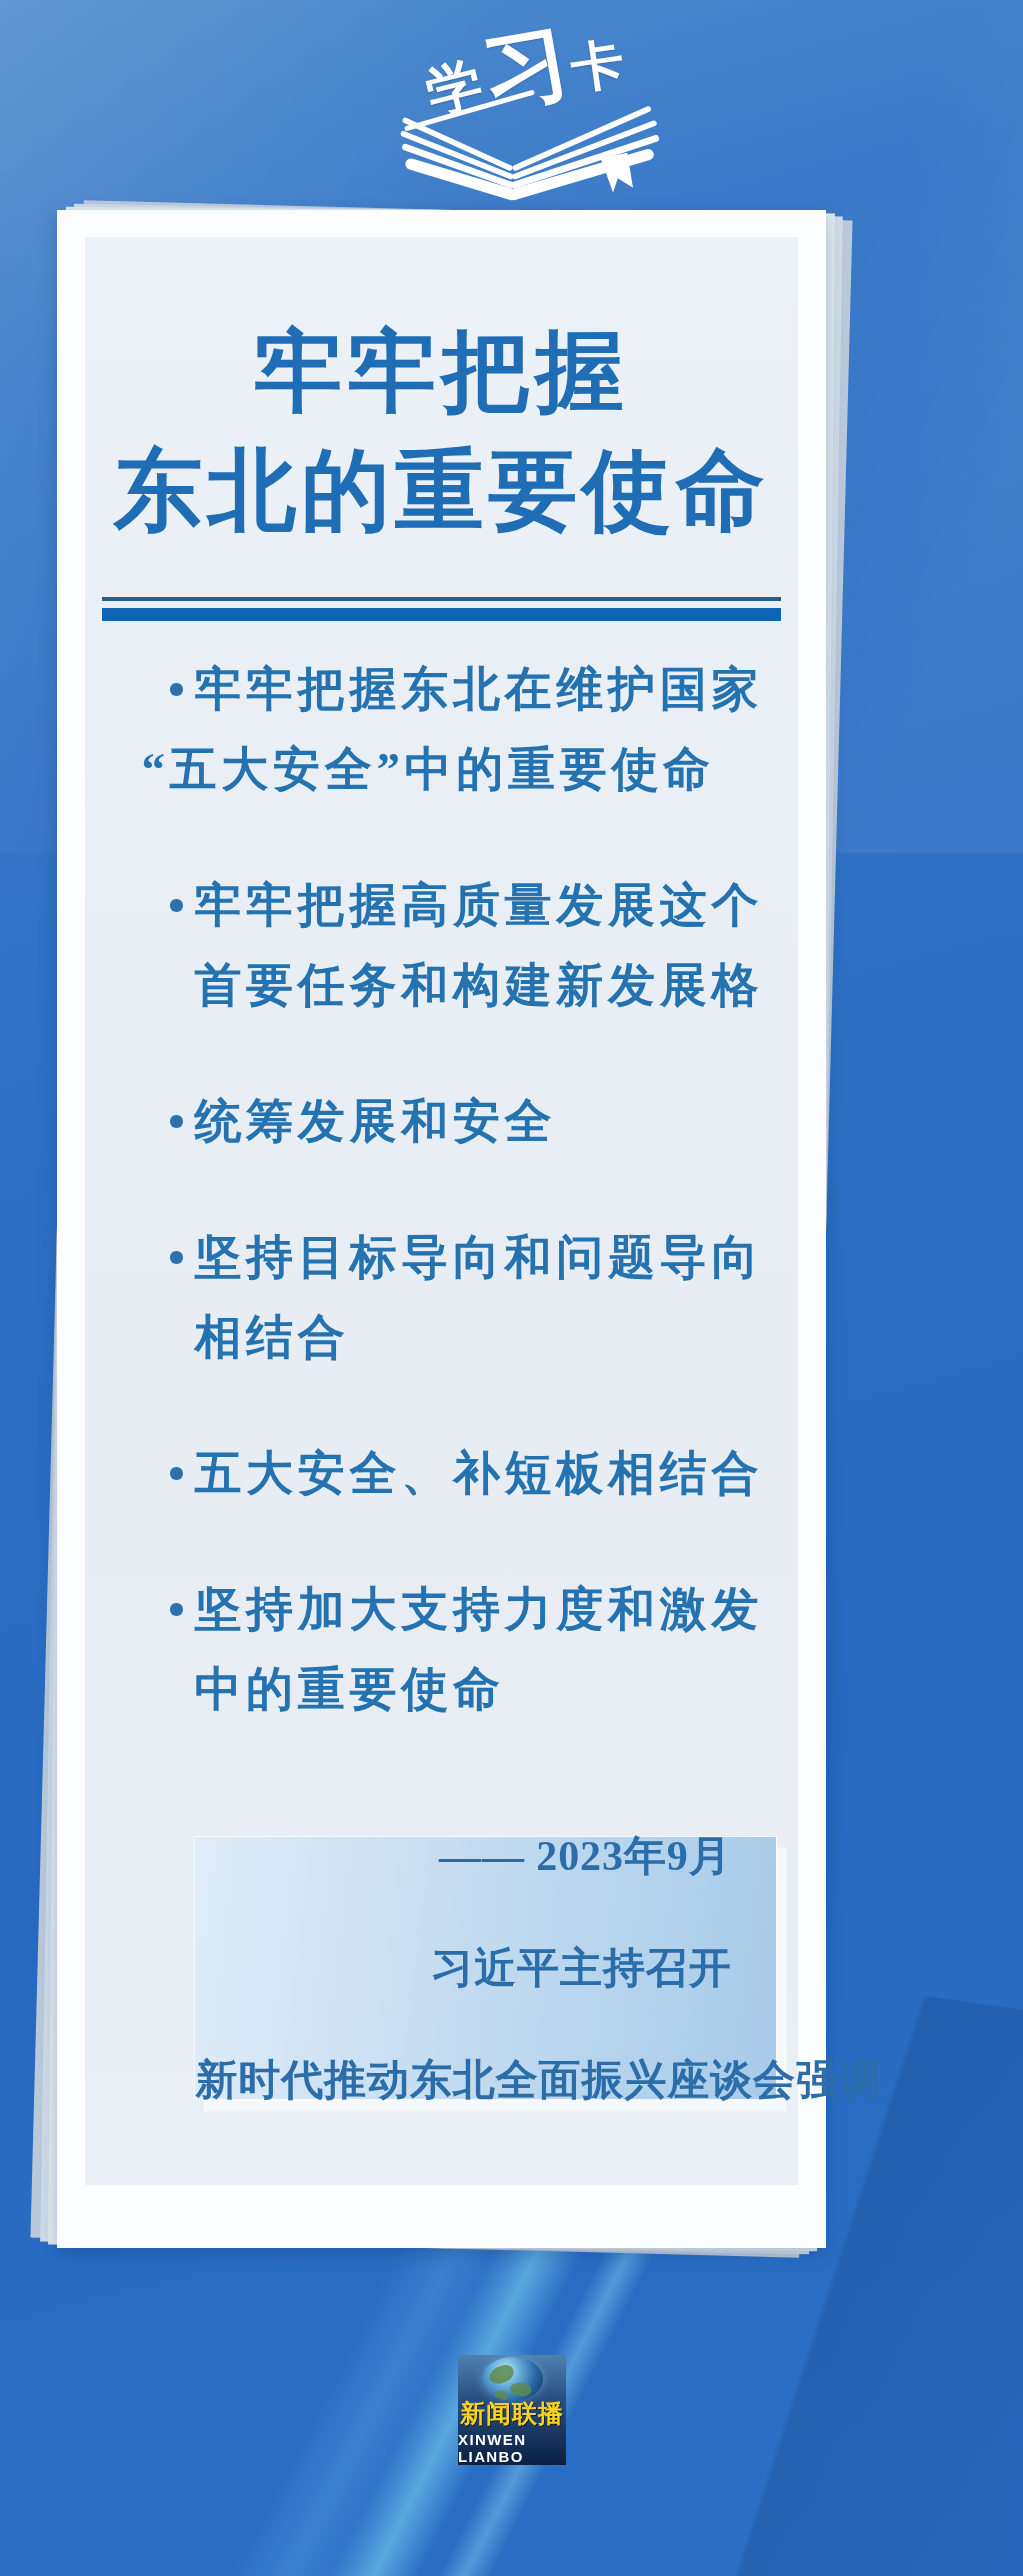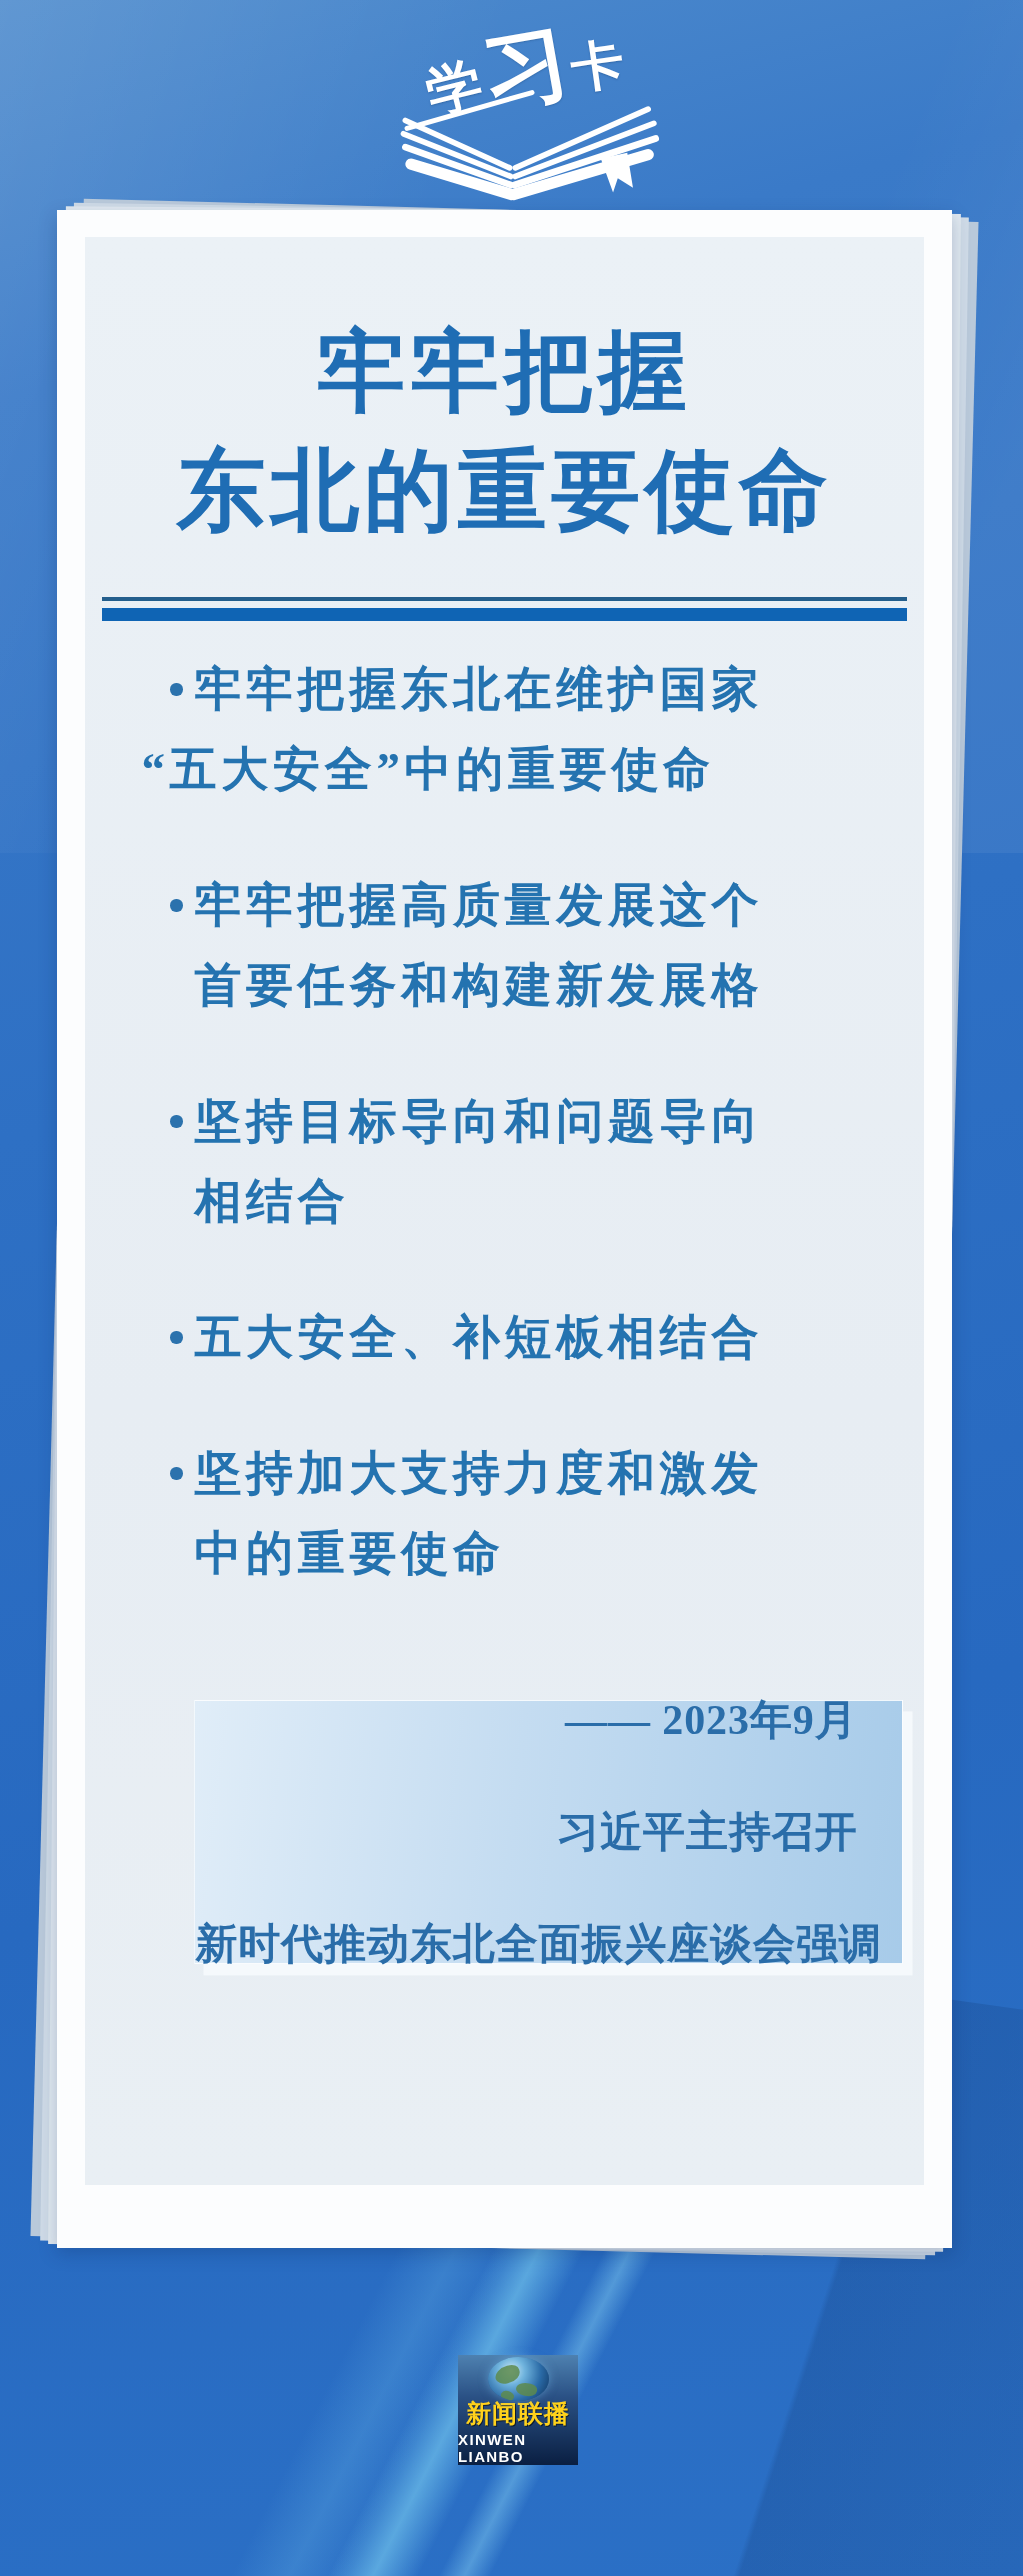--- a/index.html
+++ b/index.html
@@ -19,21 +19,21 @@
   
   .brand{position:absolute;left:389px;top:19px;width:284px;height:194px;color:#fff;}
   .brand .ch{position:absolute;font-weight:900;line-height:1;text-shadow:0 0.9px 1.9px rgba(20,60,110,.35);}
   .ch-xue{left:38px;top:42px;font-size:55px;transform:rotate(-14deg);}
   .ch-xi{left:95px;top:5.7px;font-size:85px;transform:rotate(-10deg);}
   .ch-ka{left:182px;top:21px;font-size:53px;transform:rotate(-8deg);}
   .slash{position:absolute;left:13.3px;top:89px;width:135px;height:4.7px;background:#fff;border-radius:2.8px;transform:rotate(-16deg);}
   .book{position:absolute;left:4.7px;top:76px;width:275px;height:106px;}
 
   
-  .stack{position:absolute;left:57px;top:210px;width:895px;height:2038px;}
+  .stack{position:absolute;left:57px;top:210px;width:769px;height:2038px;}
   .sheet{position:absolute;inset:0;}
   .sheet.s3{background:#b9c9da;transform:rotate(1.5deg);}
   .sheet.s2{background:#cfdbe7;transform:rotate(.95deg);}
   .sheet.s1{background:#e2eaf1;transform:rotate(.5deg);}
   .page{position:absolute;inset:0;background:#fcfdfe;box-shadow:0 5.7px 17px rgba(10,40,90,.25);}
   .card{position:absolute;left:28.4px;right:28.4px;top:26.5px;bottom:63px;
     background:linear-gradient(180deg,#ebf1f6 0%,#e7edf3 60%,#e9eff4 100%);}
 
   .title{margin:76px 0 0;text-align:center;font-size:89px;line-height:119px;
     color:#1f6db4;font-weight:900;letter-spacing:4.7px;}
@@ -51,21 +51,21 @@
   .quote{margin:107px 21px 0 109px;height:264px;box-sizing:border-box;
     background:linear-gradient(97deg,#e0edf8 0%,#c4dcf1 45%,#a7cbe9 100%);
     border:1.9px solid rgba(255,255,255,.85);
     box-shadow:9.5px 11.4px 0 #f5f9fc;
     display:flex;flex-direction:column;justify-content:center;
     text-align:right;padding-right:44px;
     color:#2a6da9;font-size:42px;line-height:88px;font-weight:700;letter-spacing:0.9px;gap:24px;}
   .q-line{white-space:nowrap;}
 
   
-  .footer-logo{position:absolute;left:458px;top:2355px;width:120px;height:110px;
+  .footer-logo{position:absolute;left:458px;top:2355px;width:108px;height:110px;
     background:linear-gradient(180deg,#4e81b0 0%,#2a5185 38%,#0a1f42 100%);
     display:flex;flex-direction:column;align-items:center;
     font-family:"Liberation Sans","DejaVu Sans",sans-serif;}
   .globe{position:relative;width:61px;height:57px;margin-top:1.9px;border-radius:50%;overflow:hidden;
     background:radial-gradient(circle at 38% 32%,#cdeaf6 0%,#6fb3dd 28%,#2a6aa6 62%,#0c2f58 100%);
     box-shadow:0 0 9.5px rgba(120,190,240,.5);}
   .land{position:absolute;background:#5d8a4c;opacity:.85;border-radius:60% 40% 55% 45%;}
   .land.l1{left:7.6px;top:9.5px;width:25px;height:17px;transform:rotate(-15deg);}
   .land.l2{left:28.4px;top:26.5px;width:21px;height:13.3px;transform:rotate(12deg);}
   .land.l3{left:13.3px;top:34px;width:13.3px;height:9.5px;transform:rotate(30deg);}
@@ -123,20 +123,24 @@
             <span class="line">牢牢把握东北在维护国家</span>
             <span class="line hang">“五大安全”中的重要使命</span>
           </li>
           <li>
             <span class="dot"></span>
             <span class="line">牢牢把握高质量发展这个</span>
             <span class="line">首要任务和构建新发展格</span>
           </li>
           <li>
             <span class="dot"></span>
+            <span class="line">统筹发展和安全</span>
+          </li>
+          <li>
+            <span class="dot"></span>
             <span class="line">坚持目标导向和问题导向</span>
             <span class="line">相结合</span>
           </li>
           <li>
             <span class="dot"></span>
             <span class="line">五大安全、补短板相结合</span>
           </li>
           <li>
             <span class="dot"></span>
             <span class="line">坚持加大支持力度和激发</span>

